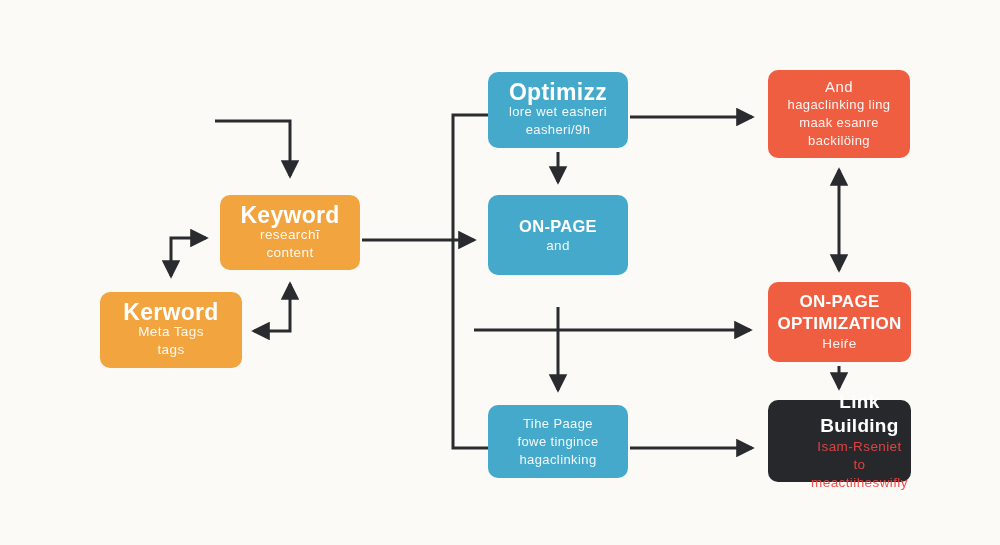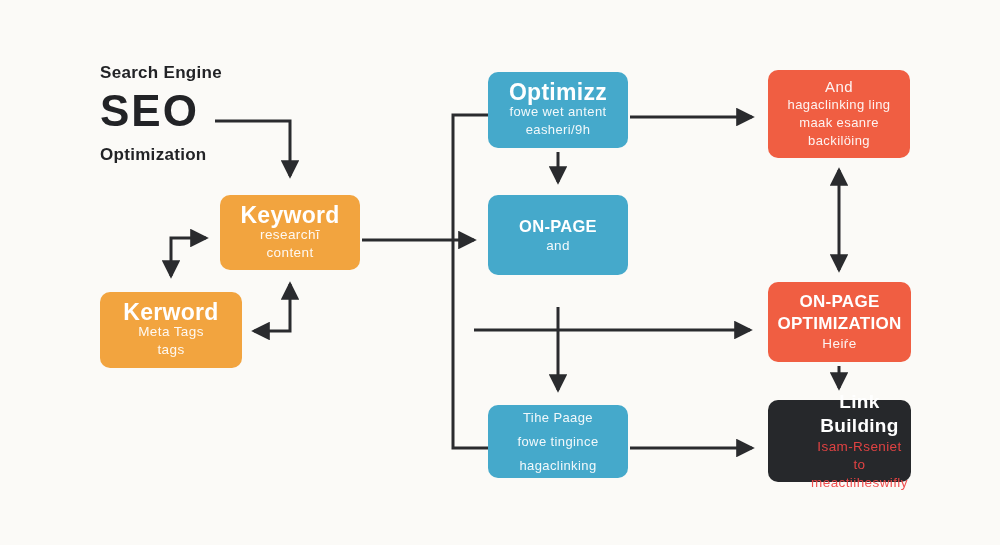--- a/index.html
+++ b/index.html
@@ -22,21 +22,21 @@
   .red{background:#f05e42;}
   .dark{background:#26282b;padding-left:48px;}
   .hdr{position:absolute;z-index:2;color:#222326;}
   .hdr .l1{font-size:17px;font-weight:bold;letter-spacing:.3px;}
   .hdr .brand{font-size:44px;font-weight:bold;letter-spacing:2px;line-height:48px;margin:4px 0 10px 0;}
   .hdr .l2{font-size:17px;font-weight:bold;letter-spacing:.3px;}
   #kw{left:220px;top:195px;width:140px;height:75px;}
   #kd{left:100px;top:292px;width:142px;height:76px;}
   #op{left:488px;top:72px;width:140px;height:76px;}
   #ob{left:488px;top:195px;width:140px;height:80px;}
-  #tp{left:488px;top:405px;width:140px;height:73px;gap:6px;}
+  #tp{left:488px;top:405px;width:140px;height:73px;}
   #ab{left:768px;top:70px;width:142px;height:88px;}
   #oo{left:768px;top:282px;width:143px;height:80px;}
   #lb{left:768px;top:400px;width:143px;height:82px;}
   #ob .t{font-size:16.5px;line-height:21px;}
   #oo .t{font-size:17px;line-height:22px;}
   #lb .t{font-size:19px;line-height:24px;}
   #lb .s{color:#ef4444;}
   #ab .s,#tp .s,#op .s{font-size:13px;line-height:18px;}
 </style>
 </head>
@@ -59,41 +59,36 @@
       <path d="M558,152 L558,182" marker-end="url(#ah)"></path>
       <path d="M630,117 L752,117" marker-end="url(#ah)"></path>
       <path d="M839,170 L839,270" marker-start="url(#ah)" marker-end="url(#ah)"></path>
       <path d="M474,330 L750,330" marker-end="url(#ah)"></path>
       <path d="M558,307 L558,390" marker-end="url(#ah)"></path>
       <path d="M630,448 L752,448" marker-end="url(#ah)"></path>
       <path d="M839,366 L839,388" marker-end="url(#ah)"></path>
     </g>
   </svg>
 
-  <div class="hdr" style="left:100px;top:63px;">
-    <div class="l1">Search Engine</div>
-    <div class="brand">SEO</div>
-    <div class="l2">Optimization</div>
-  </div>
 
   <div class="box orange" id="kw">
     <span class="t">Keyword</span>
     <span class="s">researchĩ</span>
     <span class="s">content</span>
   </div>
 
   <div class="box orange" id="kd">
     <span class="t">Kerword</span>
     <span class="s">Meta Tags</span>
     <span class="s">tags</span>
   </div>
 
   <div class="box blue" id="op">
     <span class="t">Optimizz</span>
-    <span class="s">fowe wet antent</span>
+    <span class="s">lore wet easheri</span>
     <span class="s">easheri/9h</span>
   </div>
 
   <div class="box blue" id="ob">
     <span class="t">ON-PAGE</span>
     <span class="s">and</span>
   </div>
 
   <div class="box blue" id="tp">
     <span class="s">Tihe Paage</span>

